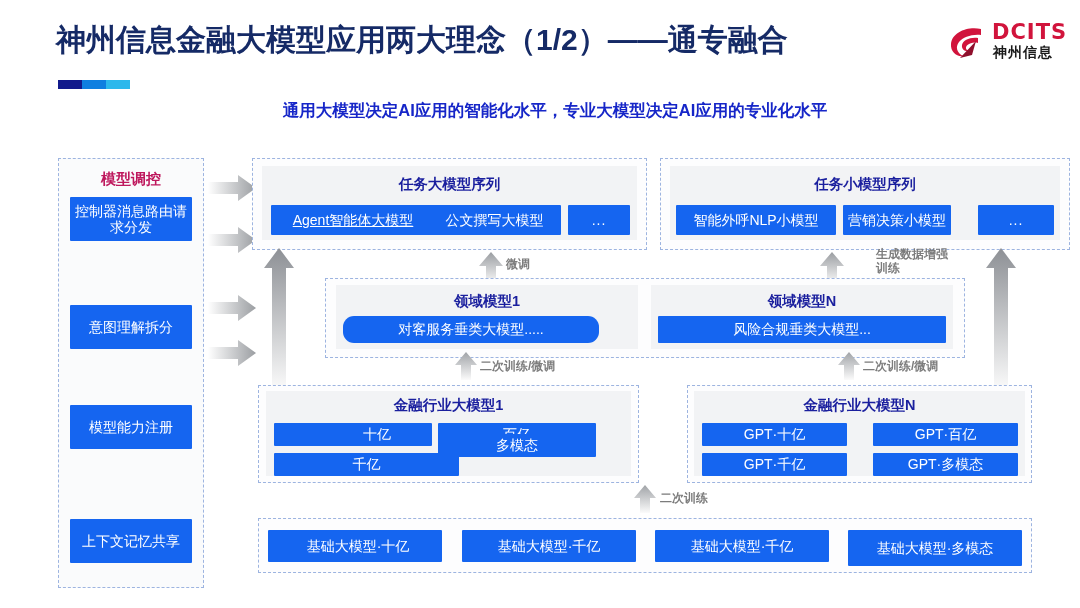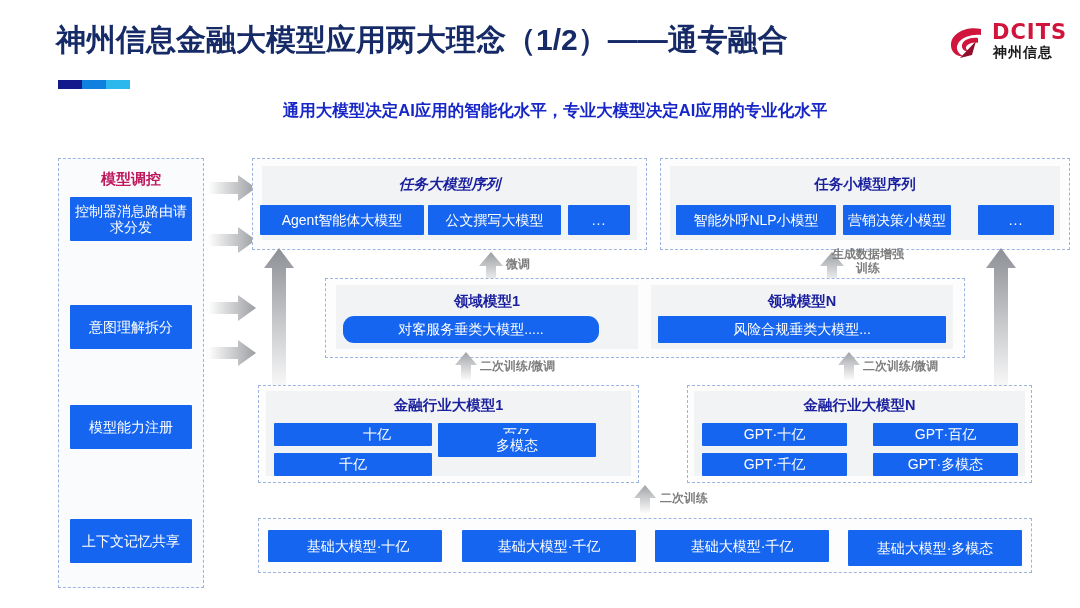--- a/index.html
+++ b/index.html
@@ -107,22 +107,22 @@
   </svg>
   <svg class="rarrow" style="left:208px;top:295px;" viewBox="0 0 48 26">
     <path d="M0 7 H30 V0 L48 13 L30 26 V19 H0 Z" fill="url(#gr0)"></path>
   </svg>
   <svg class="rarrow" style="left:208px;top:340px;" viewBox="0 0 48 26">
     <path d="M0 7 H30 V0 L48 13 L30 26 V19 H0 Z" fill="url(#gr0)"></path>
   </svg>
 
   <div class="dashbox" style="left:252px;top:158px;width:395px;height:92px;background:#fdfdfe;"></div>
   <div class="greyband" style="left:262px;top:166px;width:375px;height:74px;"></div>
-  <div class="grouphead" style="left:262px;top:175px;width:375px;font-style:italic;">任务大模型序列</div>
-  <div class="bluebox" style="left:260px;top:205px;width:164px;height:30px;">Agent智能体大模型</div>
+  <div class="grouphead" style="left:262px;top:175px;width:375px;">任务大模型序列</div>
+  <div class="bluebox" style="left:271px;top:205px;width:164px;height:30px;text-decoration:underline;">Agent智能体大模型</div>
   <div class="bluebox" style="left:428px;top:205px;width:133px;height:30px;">公文撰写大模型</div>
   <div class="bluebox dots" style="left:568px;top:205px;width:62px;height:30px;">...</div>
 
   <div class="dashbox" style="left:660px;top:158px;width:410px;height:92px;background:#fdfdfe;"></div>
   <div class="greyband" style="left:670px;top:166px;width:390px;height:74px;"></div>
   <div class="grouphead" style="left:670px;top:175px;width:390px;">任务小模型序列</div>
   <div class="bluebox" style="left:676px;top:205px;width:160px;height:30px;">智能外呼NLP小模型</div>
   <div class="bluebox" style="left:843px;top:205px;width:108px;height:30px;">营销决策小模型</div>
   <div class="bluebox dots" style="left:978px;top:205px;width:76px;height:30px;">...</div>
 
@@ -146,21 +146,21 @@
           <stop offset="100%" stop-color="#9a9da1"></stop>
         </linearGradient>
       </defs>
     <path d="M12 0 L24 14 H17 V32 H7 V14 H0 Z" fill="url(#gu1)"></path>
   </svg>
   <div class="arrlabel" style="left:506px;top:258px;">微调</div>
 
   <svg class="uparrow" style="left:820px;top:252px;width:24px;height:32px;" viewBox="0 0 24 32">
     <path d="M12 0 L24 14 H17 V32 H7 V14 H0 Z" fill="url(#gu1)"></path>
   </svg>
-  <div class="arrlabel" style="left:832px;top:248px;text-align:center;">生成数据增强
+  <div class="arrlabel" style="left:876px;top:248px;text-align:left;">生成数据增强
 训练</div>
 
   <div class="dashbox" style="left:325px;top:278px;width:640px;height:80px;background:#fdfdfe;"></div>
   <div class="greyband" style="left:336px;top:285px;width:302px;height:64px;"></div>
   <div class="grouphead" style="left:336px;top:292px;width:302px;">领域模型1</div>
   <div class="bluebox" style="left:343px;top:316px;width:256px;height:27px;border-radius:11px;">对客服务垂类大模型.....</div>
 
   <div class="greyband" style="left:651px;top:285px;width:302px;height:64px;"></div>
   <div class="grouphead" style="left:651px;top:292px;width:302px;">领域模型N</div>
   <div class="bluebox" style="left:658px;top:316px;width:288px;height:27px;">风险合规垂类大模型...</div>
@@ -179,21 +179,21 @@
   <svg class="uparrow" style="left:838px;top:352px;width:22px;height:28px;" viewBox="0 0 22 28">
     <path d="M11 0 L22 13 H16 V28 H6 V13 H0 Z" fill="url(#gu2)"></path>
   </svg>
   <div class="arrlabel" style="left:863px;top:360px;">二次训练/微调</div>
 
   <div class="dashbox" style="left:258px;top:385px;width:381px;height:98px;background:#fdfdfe;"></div>
   <div class="greyband" style="left:266px;top:391px;width:365px;height:85px;"></div>
   <div class="grouphead" style="left:266px;top:396px;width:365px;">金融行业大模型1</div>
   <div class="bluebox" style="left:274px;top:423px;width:158px;height:23px;padding-left:48px;">十亿</div>
   <div class="bluebox" style="left:438px;top:423px;width:158px;height:23px;">百亿</div>
-  <div class="bluebox" style="left:274px;top:453px;width:158px;height:23px;">千亿</div>
+  <div class="bluebox" style="left:274px;top:453px;width:185px;height:23px;">千亿</div>
   <div class="bluebox" style="left:438px;top:434px;width:158px;height:23px;">多模态</div>
 
   <div class="dashbox" style="left:687px;top:385px;width:345px;height:98px;background:#fdfdfe;"></div>
   <div class="greyband" style="left:694px;top:391px;width:331px;height:85px;"></div>
   <div class="grouphead" style="left:694px;top:396px;width:331px;">金融行业大模型N</div>
   <div class="bluebox" style="left:702px;top:423px;width:145px;height:23px;">GPT·十亿</div>
   <div class="bluebox" style="left:873px;top:423px;width:145px;height:23px;">GPT·百亿</div>
   <div class="bluebox" style="left:702px;top:453px;width:145px;height:23px;">GPT·千亿</div>
   <div class="bluebox" style="left:873px;top:453px;width:145px;height:23px;">GPT·多模态</div>
 

